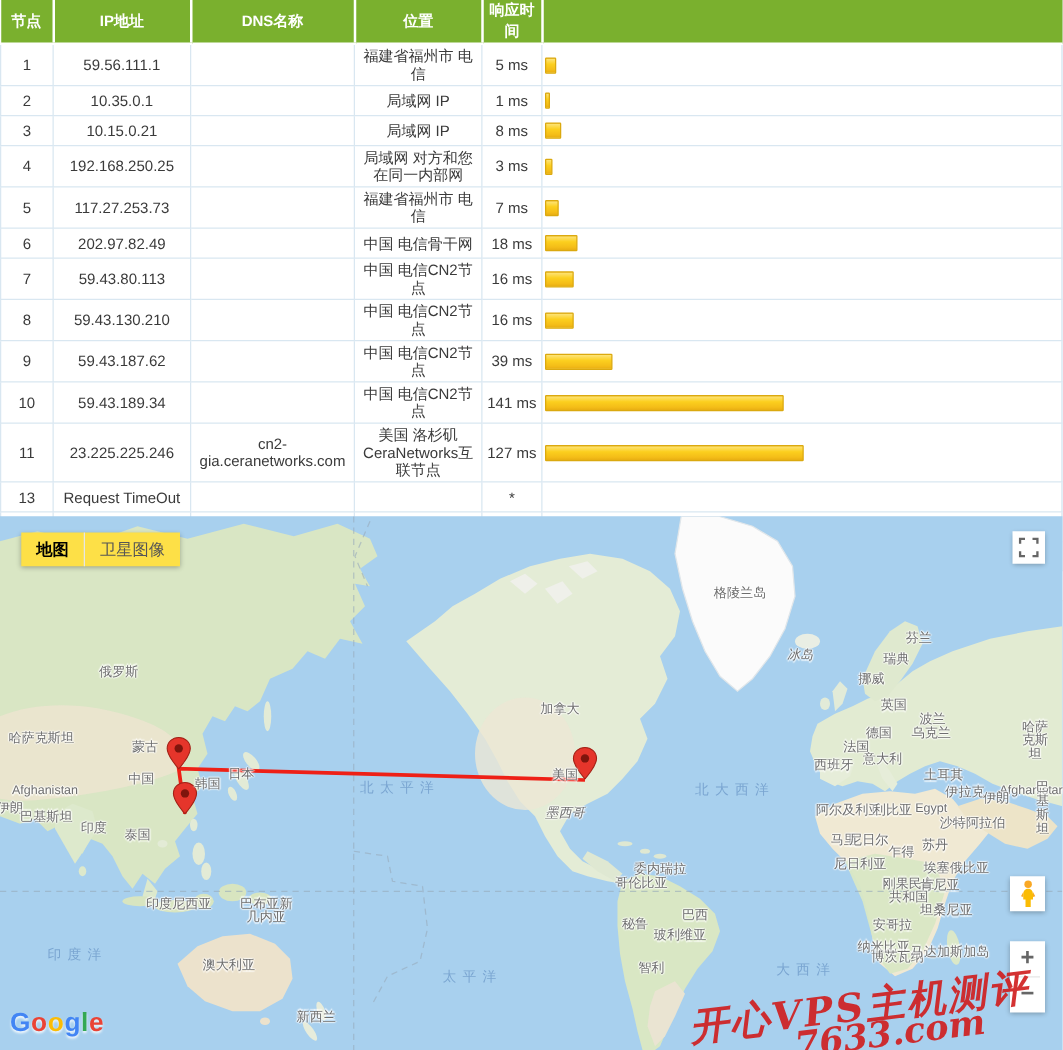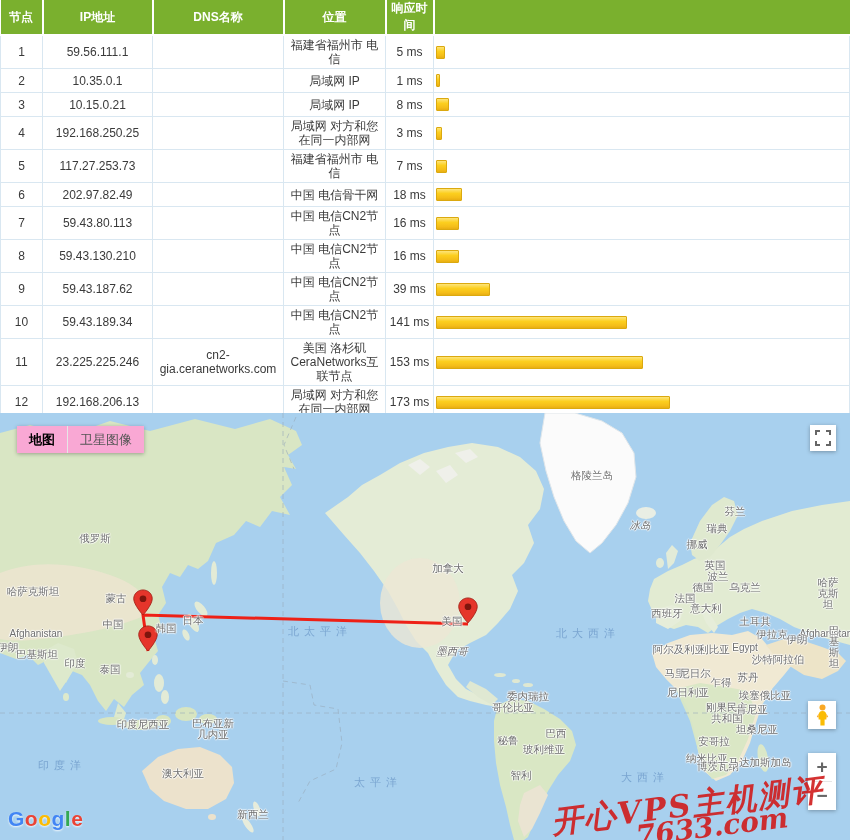--- a/index.html
+++ b/index.html
@@ -29,21 +29,21 @@
   .map{position:absolute;top:413px;left:0;width:850px;height:427px;background:#a8d0ee;overflow:hidden;}
   .map svg.terrain{position:absolute;top:0;left:0;}
   .mlabels{position:absolute;top:0;left:0;width:850px;height:427px;pointer-events:none;}
   .mlabel{position:absolute;transform:translate(-50%,-50%);white-space:normal;text-align:center;
     font-size:10.5px;color:#6e6e6e;line-height:11px;
     text-shadow:-1px 0 1px #fff,1px 0 1px #fff,0 -1px 1px #fff,0 1px 1px #fff;}
   .mlabel.ocean{color:#7aa5d1;letter-spacing:5px;font-size:11px;text-shadow:none;white-space:nowrap;}
   .mlabel.en{font-size:10px;}
 
   
-  .maptype{position:absolute;top:13px;left:17px;height:27px;background:#f9a8d4;display:flex;
+  .maptype{position:absolute;top:13px;left:17px;height:27px;background:#fde047;display:flex;
     box-shadow:0 1px 4px rgba(0,0,0,.3);font-size:13px;line-height:27px;cursor:pointer;}
   .maptype .seg{padding:0 12px;}
   .maptype .seg.active{font-weight:bold;color:#000;}
   .maptype .seg.idle{color:#565656;border-left:1px solid #e6e6e6;}
   .fullscreen-btn{position:absolute;top:12px;left:810px;width:26px;height:26px;background:#fff;
     box-shadow:0 1px 4px rgba(0,0,0,.3);display:flex;align-items:center;justify-content:center;cursor:pointer;}
   .pegman-btn{position:absolute;top:288px;left:808px;width:28px;height:28px;background:#fff;
     box-shadow:0 1px 4px rgba(0,0,0,.3);display:flex;align-items:center;justify-content:center;cursor:pointer;}
   .zoomctl{position:absolute;top:340px;left:808px;width:28px;background:#fff;
     box-shadow:0 1px 4px rgba(0,0,0,.3);}
@@ -183,33 +183,23 @@
           <td>141 ms</td>
           <td class="bar-cell">
             <div class="bar" style="width: 189px;"></div>
           </td>
         </tr>
         <tr>
           <td>11</td>
           <td>23.225.225.246</td>
           <td>cn2-gia.ceranetworks.com</td>
           <td>美国 洛杉矶CeraNetworks互联节点</td>
-          <td>153 ms</td>
+          <td>127 ms</td>
           <td class="bar-cell">
             <div class="bar" style="width: 205px;"></div>
-          </td>
-        </tr>
-        <tr>
-          <td>12</td>
-          <td>192.168.206.13</td>
-          <td></td>
-          <td>局域网 对方和您在同一内部网</td>
-          <td>173 ms</td>
-          <td class="bar-cell">
-            <div class="bar" style="width: 232px;"></div>
           </td>
         </tr>
         <tr>
           <td>13</td>
           <td>Request TimeOut</td>
           <td></td>
           <td></td>
           <td>*</td>
           <td class="bar-cell"></td>
         </tr>
@@ -348,21 +338,21 @@
       <span class="mlabel land" style="left: 556px; top: 320px;">巴西</span>
       <span class="mlabel land" style="left: 508px; top: 327px;">秘鲁</span>
       <span class="mlabel land" style="left: 544px; top: 336px;">玻利维亚</span>
       <span class="mlabel land" style="left: 521px; top: 362px;">智利</span>
       <span class="mlabel land" style="left: 592px; top: 62px;">格陵兰岛</span>
       <span class="mlabel land" style="left: 640px; top: 112px; font-style: italic;">冰岛</span>
       <span class="mlabel land" style="left: 735px; top: 98px;">芬兰</span>
       <span class="mlabel land" style="left: 717px; top: 115px;">瑞典</span>
       <span class="mlabel land" style="left: 697px; top: 131px;">挪威</span>
       <span class="mlabel land" style="left: 671px; top: 152px; margin-left: 44px;">英国</span>
-      <span class="mlabel land" style="left: 718px; top: 163px;">波兰</span>
+      <span class="mlabel land" style="left: 746px; top: 163px;">波兰</span>
       <span class="mlabel land" style="left: 703px; top: 174px;">德国</span>
       <span class="mlabel land" style="left: 745px; top: 174px;">乌克兰</span>
       <span class="mlabel land" style="left: 685px; top: 185px;">法国</span>
       <span class="mlabel land" style="left: 706px; top: 195px;">意大利</span>
       <span class="mlabel land" style="left: 667px; top: 200px;">西班牙</span>
       <span class="mlabel land" style="left: 755px; top: 208px;">土耳其</span>
       <span class="mlabel land" style="left: 828px; top: 180px;">哈萨克斯坦</span>
       <span class="mlabel en" style="left: 826px; top: 220px;">Afghanistan</span>
       <span class="mlabel land" style="left: 772px; top: 221px;">伊拉克</span>
       <span class="mlabel land" style="left: 797px; top: 226px;">伊朗</span>

